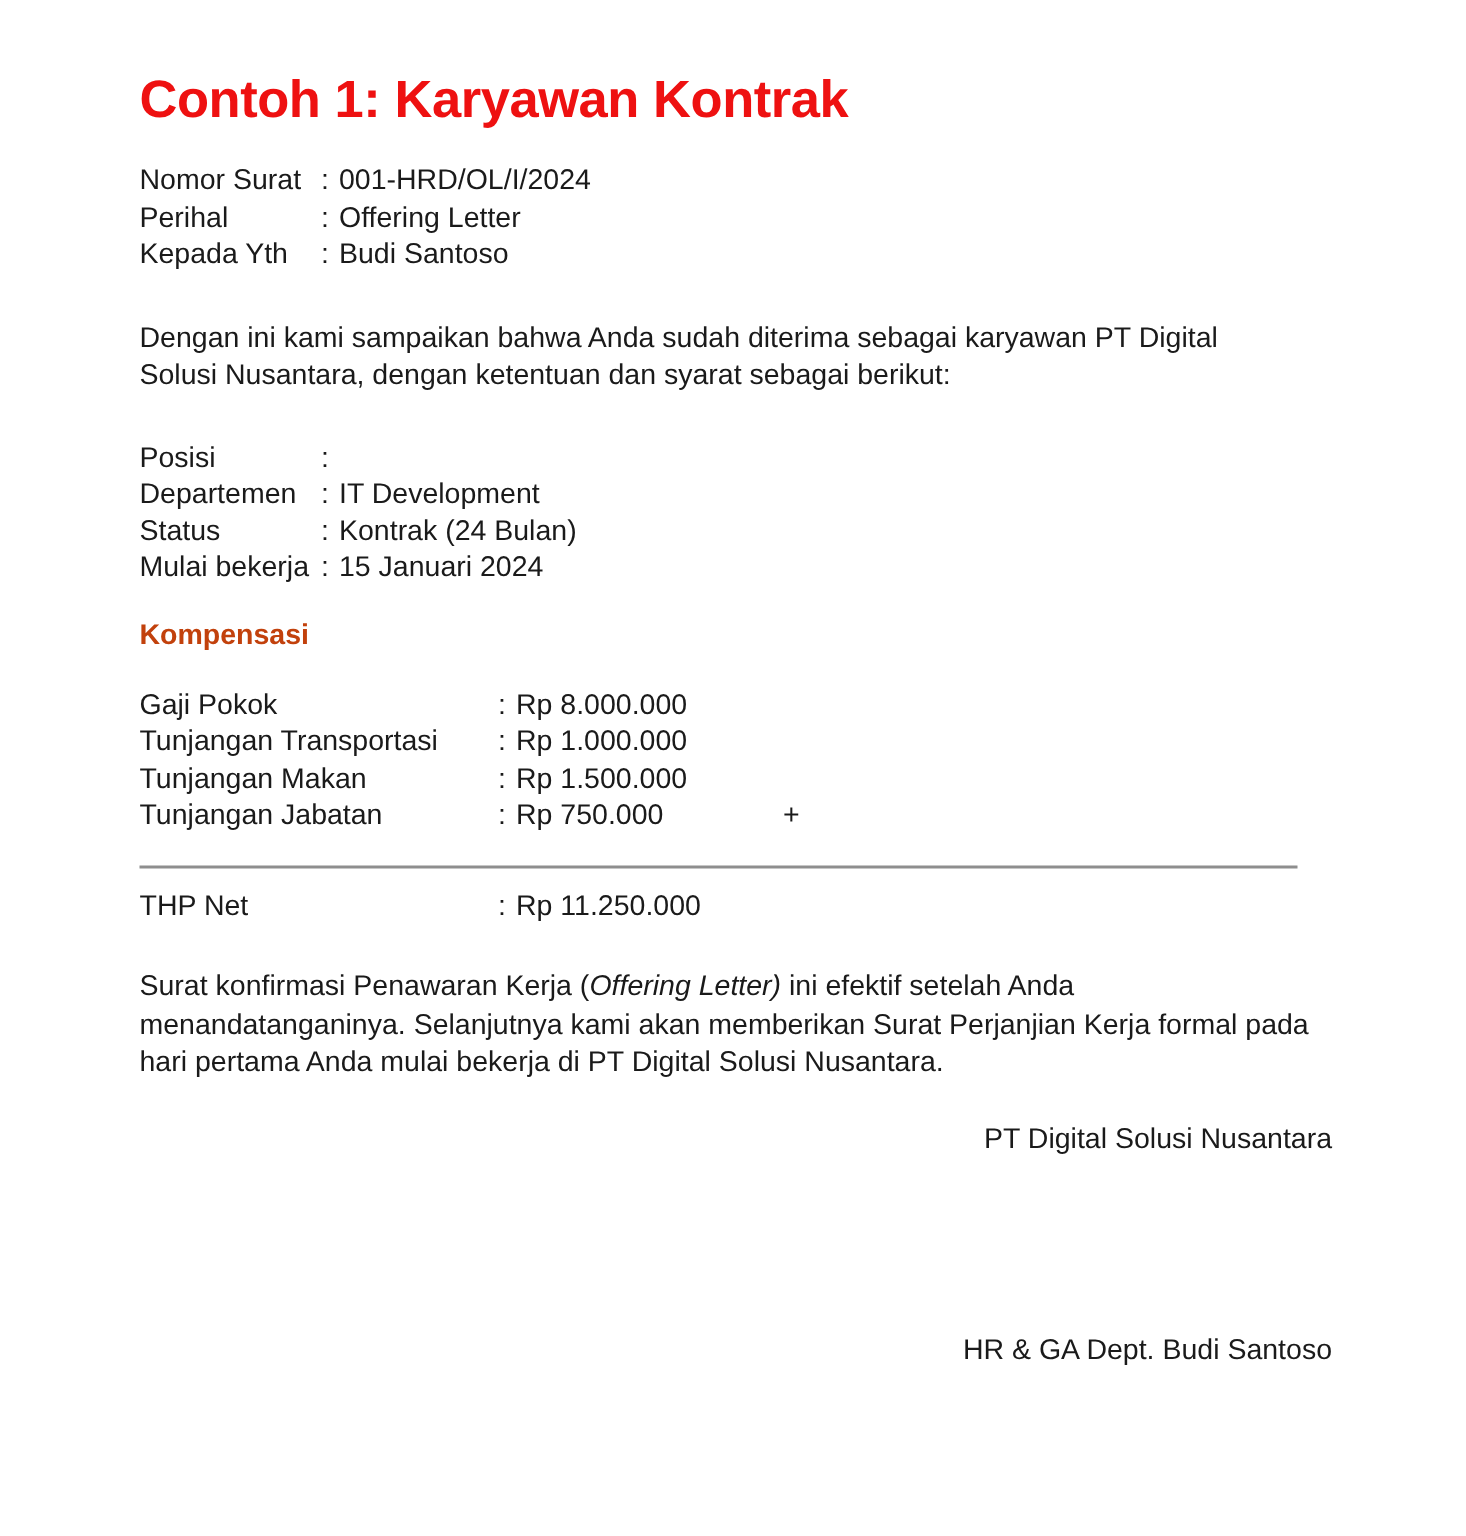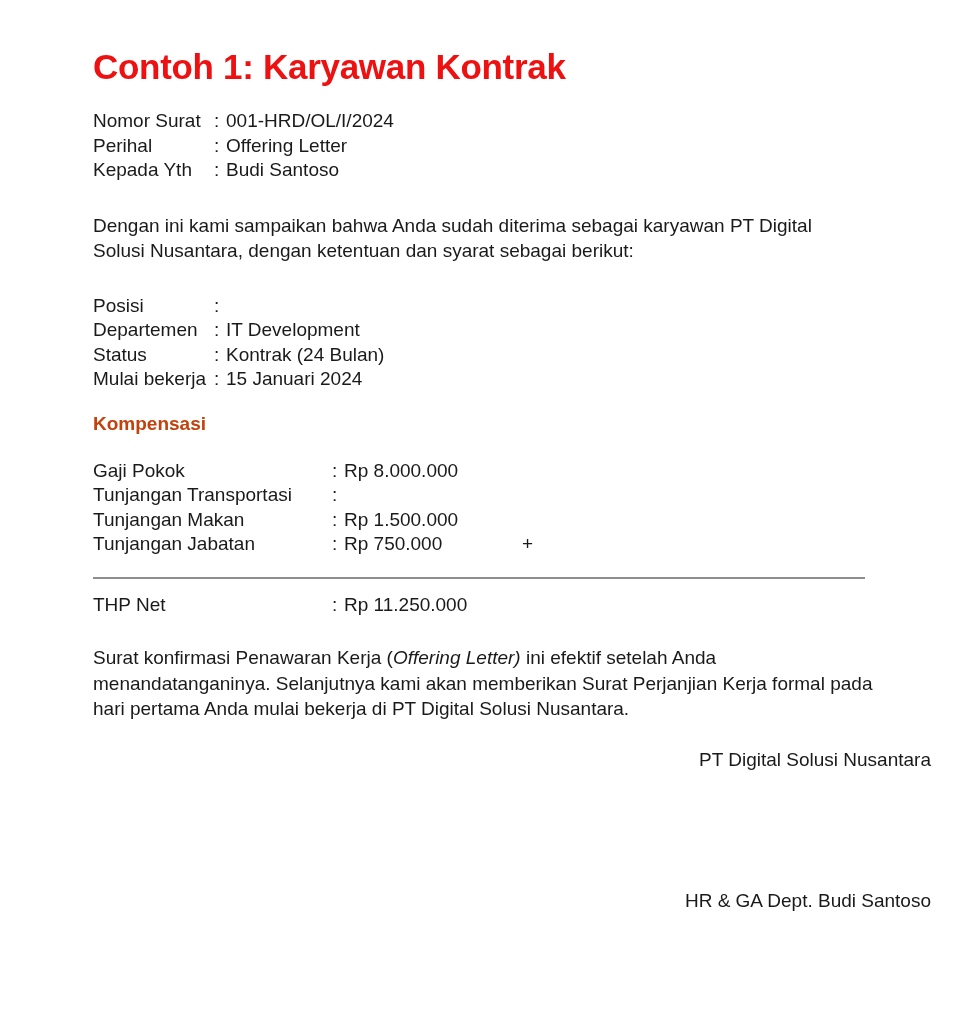--- a/index.html
+++ b/index.html
@@ -13,21 +13,21 @@
     font-family: "Liberation Sans", sans-serif;
     color: #1a1a1a;
     position: relative;
     overflow: hidden;
   }
   .page {
     position: relative;
     width: 977px;
     height: 1024px;
     box-sizing: border-box;
-    padding: 0 46px 0 93px;
+    padding: 0 89px 0 93px;
   }
   .doc-title {
     font-size: 35px;
     font-weight: bold;
     color: #ee1111;
     letter-spacing: -0.3px;
     margin: 0;
     padding-top: 47px;
     line-height: 1.15;
   }
@@ -186,20 +186,21 @@
   <div class="comp-block">
     <div class="comp-row">
       <span class="c-label">Gaji Pokok</span>
       <span class="c-sep">:</span>
       <span class="c-value">Rp 8.000.000</span>
       <span class="c-plus"></span>
     </div>
     <div class="comp-row">
       <span class="c-label">Tunjangan Transportasi</span>
       <span class="c-sep">:</span>
+      <span class="c-value">Rp 1.000.000</span>
       <span class="c-plus"></span>
     </div>
     <div class="comp-row">
       <span class="c-label">Tunjangan Makan</span>
       <span class="c-sep">:</span>
       <span class="c-value">Rp 1.500.000</span>
       <span class="c-plus"></span>
     </div>
     <div class="comp-row">
       <span class="c-label">Tunjangan Jabatan</span>

